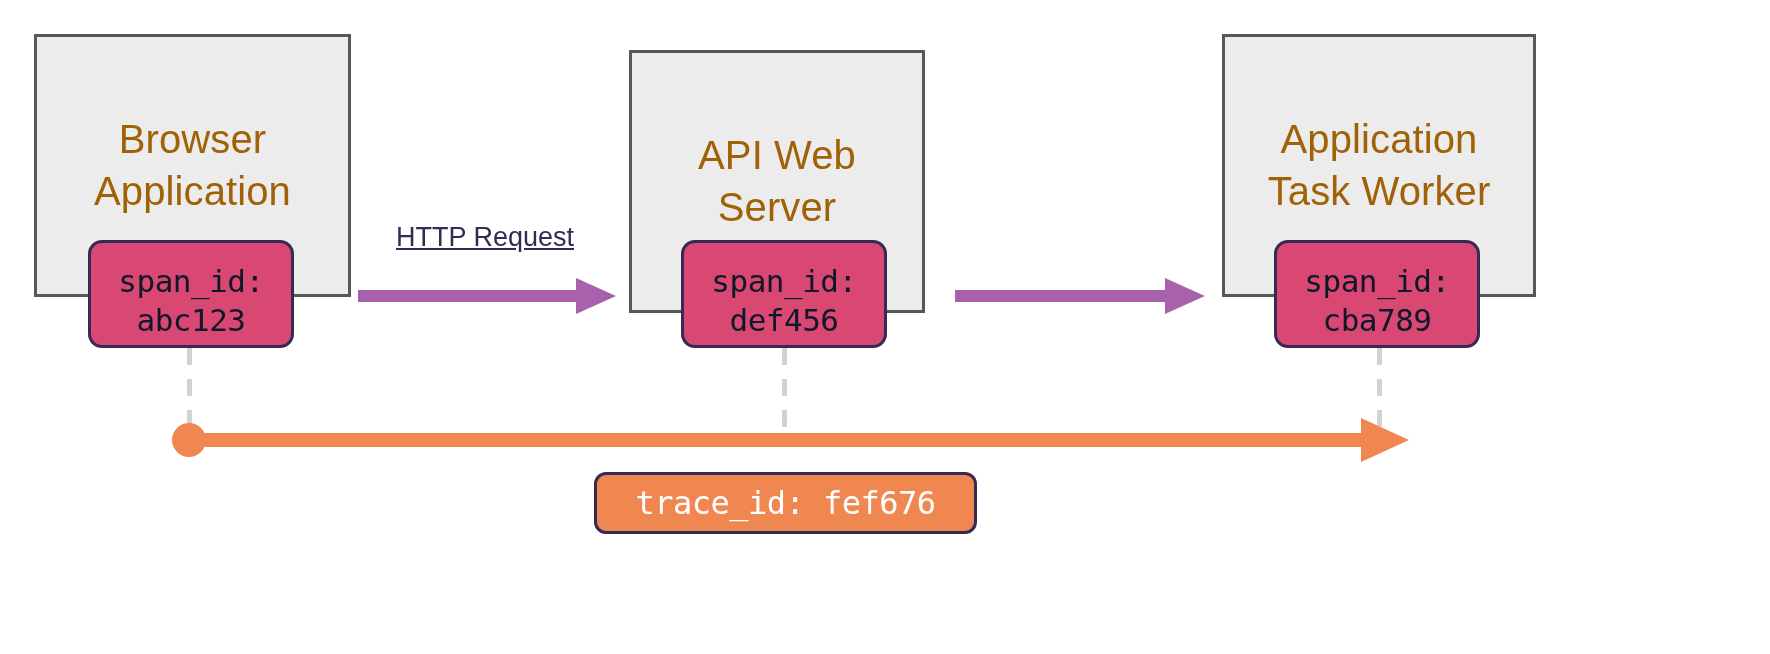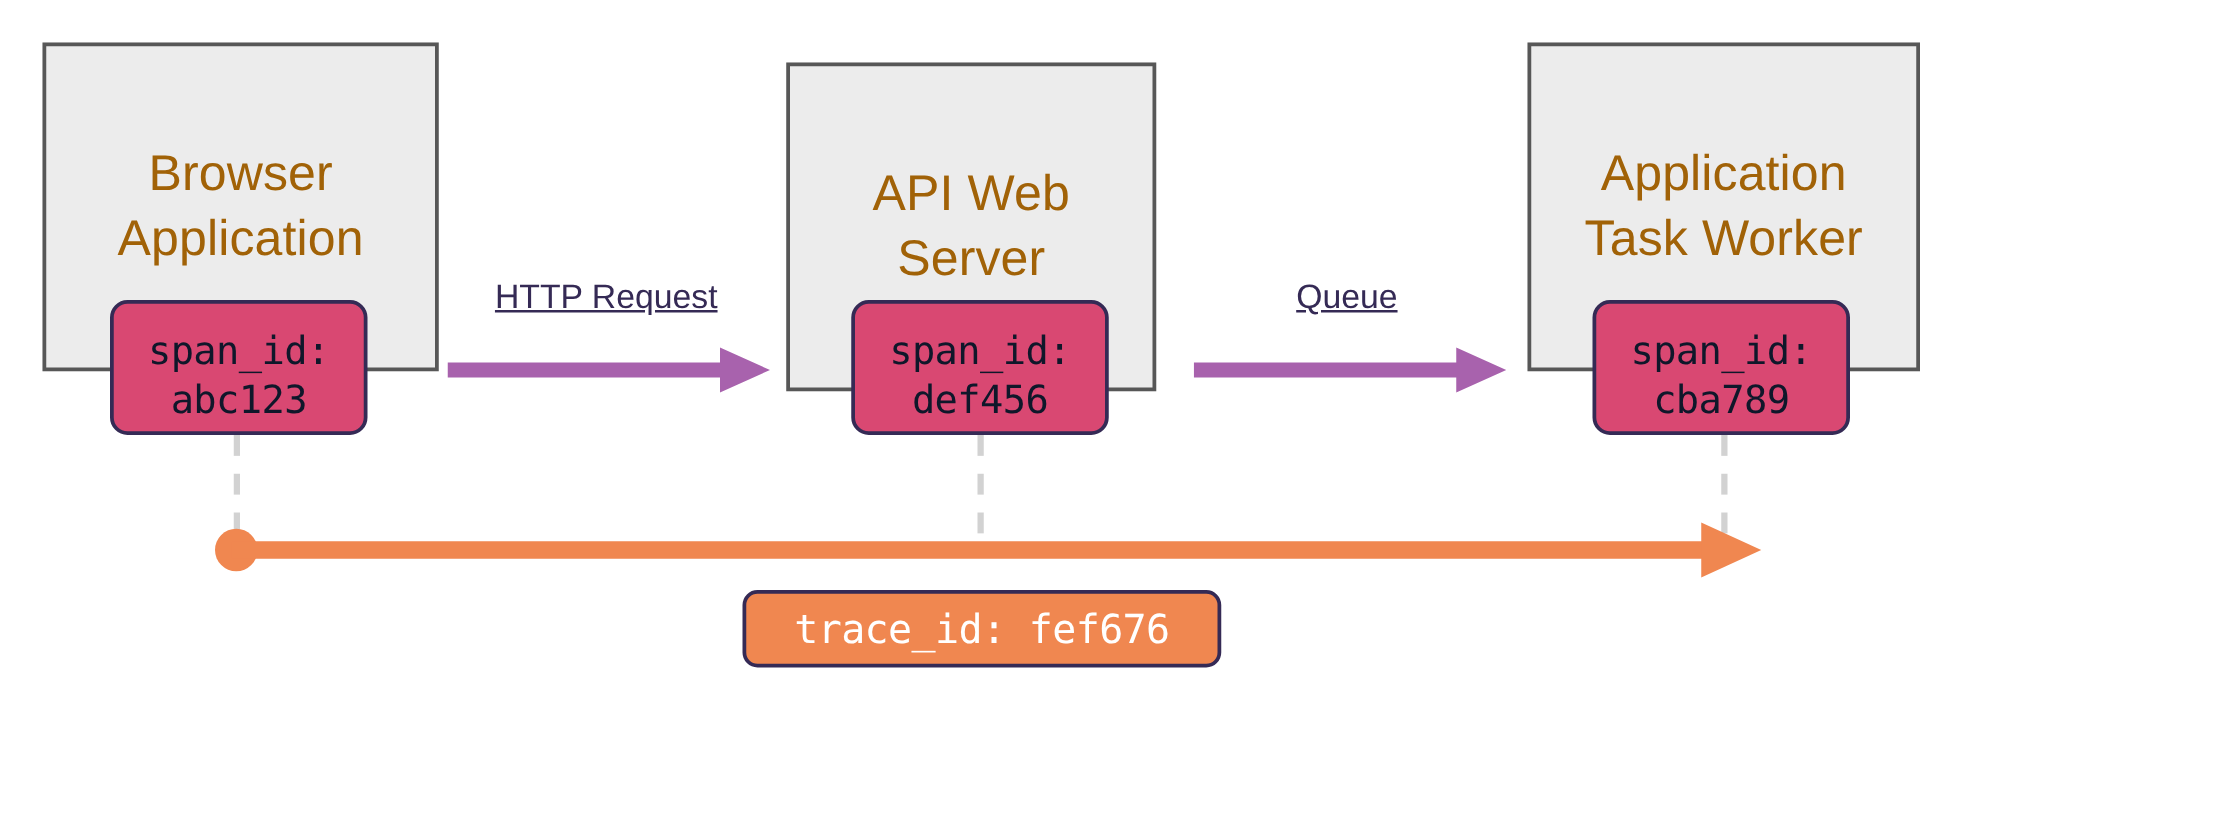--- a/index.html
+++ b/index.html
@@ -131,21 +131,20 @@
 
   <div class="dashed-connector" style="left:187px; top:348px; height:92px;"></div>
   <div class="dashed-connector" style="left:782px; top:348px; height:92px;"></div>
   <div class="dashed-connector" style="left:1377px; top:348px; height:92px;"></div>
 
   <div class="flow-label" style="left:380px; top:222px; width:210px;">HTTP Request</div>
   <svg class="flow-arrow" style="left:358px; top:276px; width:260px;" viewBox="0 0 260 40" preserveAspectRatio="none">
     <path d="M0 14 L218 14 L218 2 L258 20 L218 38 L218 26 L0 26 Z" fill="#a862ad"></path>
   </svg>
 
-  <div class="flow-label" style="left:985px; top:222px; width:185px;">Queue</div>
   <svg class="flow-arrow" style="left:955px; top:276px; width:252px;" viewBox="0 0 252 40" preserveAspectRatio="none">
     <path d="M0 14 L210 14 L210 2 L250 20 L210 38 L210 26 L0 26 Z" fill="#a862ad"></path>
   </svg>
 
   <div class="span-badge" style="left:88px; top:240px; width:206px; height:108px;">
     <div class="span-badge-text">span_id:
 abc123</div>
   </div>
 
   <div class="span-badge" style="left:681px; top:240px; width:206px; height:108px;">

